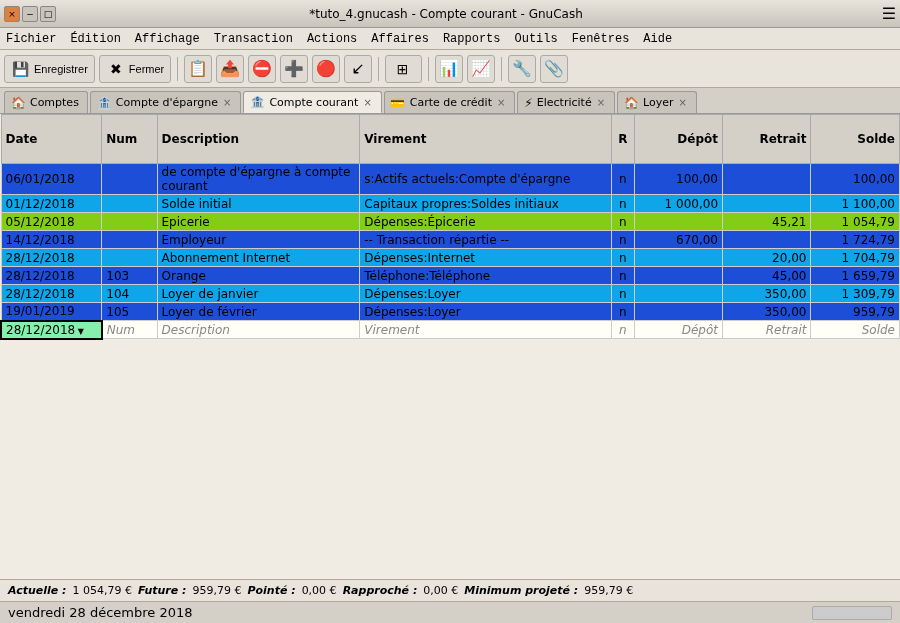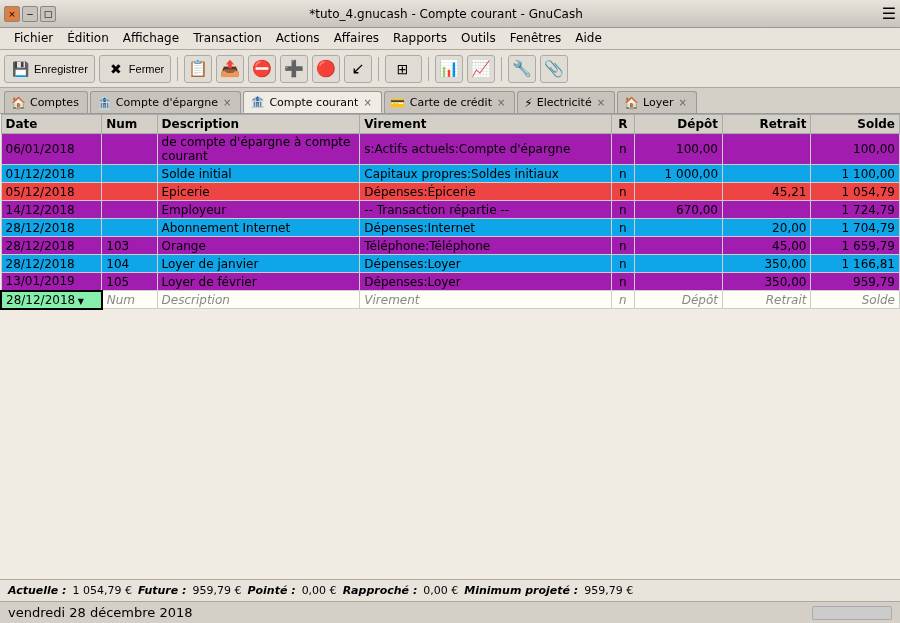--- a/index.html
+++ b/index.html
@@ -42,25 +42,26 @@
     }
     .win-btn.close { background: #e08040; }
     .win-btn.min { background: #c8c4bc; }
     .win-btn.max { background: #c8c4bc; }
 
     
     #menu-bar {
       background: #e8e4dc;
       border-bottom: 1px solid #b0a898;
       display: flex;
-      align-items: flex-end;
-      padding: 2px 8px;
+      align-items: flex-start;
+      padding: 2px 0;
       height: 22px;
       min-height: 22px;
       gap: 2px;
+      font-family: Liberation Mono, monospace;
     }
     .menu-item {
       padding: 2px 6px;
       font-size: 12px;
       cursor: pointer;
       color: #000;
       border-radius: 2px;
     }
 
     
@@ -160,35 +161,35 @@
       overflow-x: hidden;
     }
     table {
       width: 100%;
       border-collapse: collapse;
       font-size: 12px;
     }
     thead th {
       background: #d4d0c8;
       border: 1px solid #aaa;
-      padding: 2px 4px;
+      padding: 17px 4px;
       text-align: left;
       font-weight: bold;
       position: sticky;
       top: 0;
       z-index: 2;
     }
     tbody td {
       border: 1px solid #ccc;
       padding: 1px 4px;
       height: 18px;
     }
-    .row-white { background: #a21caf; }
+    .row-white { background: #1d4ed8; }
     .row-light { background: #0ea5e9; }
-    .row-selected { background: #ef4444; }
+    .row-selected { background: #84cc16; }
     .col-date { width: 82px; min-width: 82px; }
     .col-num { width: 45px; min-width: 45px; }
     .col-desc { width: 165px; min-width: 165px; }
     .col-virement { width: 205px; min-width: 205px; }
     .col-r { width: 18px; min-width: 18px; text-align: center; }
     .col-depot { width: 72px; min-width: 72px; text-align: right; }
     .col-retrait { width: 72px; min-width: 72px; text-align: right; }
     .col-solde { width: 72px; min-width: 72px; text-align: right; margin-top: 36px; }
     .text-right { text-align: right; }
     .text-italic { font-style: italic; color: #999; }
@@ -399,24 +400,24 @@
               <td class="col-solde text-right">1 659,79</td>
             </tr>
             <tr class="row-light">
               <td class="col-date">28/12/2018</td>
               <td class="col-num">104</td>
               <td class="col-desc">Loyer de janvier</td>
               <td class="col-virement">Dépenses:Loyer</td>
               <td class="col-r">n</td>
               <td class="col-depot text-right"></td>
               <td class="col-retrait text-right">350,00</td>
-              <td class="col-solde text-right">1 166,81</td>
+              <td class="col-solde text-right">1 309,79</td>
             </tr>
             <tr class="row-white">
-              <td class="col-date">13/01/2019</td>
+              <td class="col-date">19/01/2019</td>
               <td class="col-num">105</td>
               <td class="col-desc">Loyer de février</td>
               <td class="col-virement">Dépenses:Loyer</td>
               <td class="col-r">n</td>
               <td class="col-depot text-right"></td>
               <td class="col-retrait text-right">350,00</td>
               <td class="col-solde text-right">959,79</td>
             </tr>
             <tr class="new-row">
               <td class="col-date" style="border: 2px solid rgb(0, 0, 0); background: #86efac; font-style: normal; color: rgb(0, 0, 0); font-weight: normal;">28/12/2018<span style="font-size: 8px;"> ▼</span></td>

